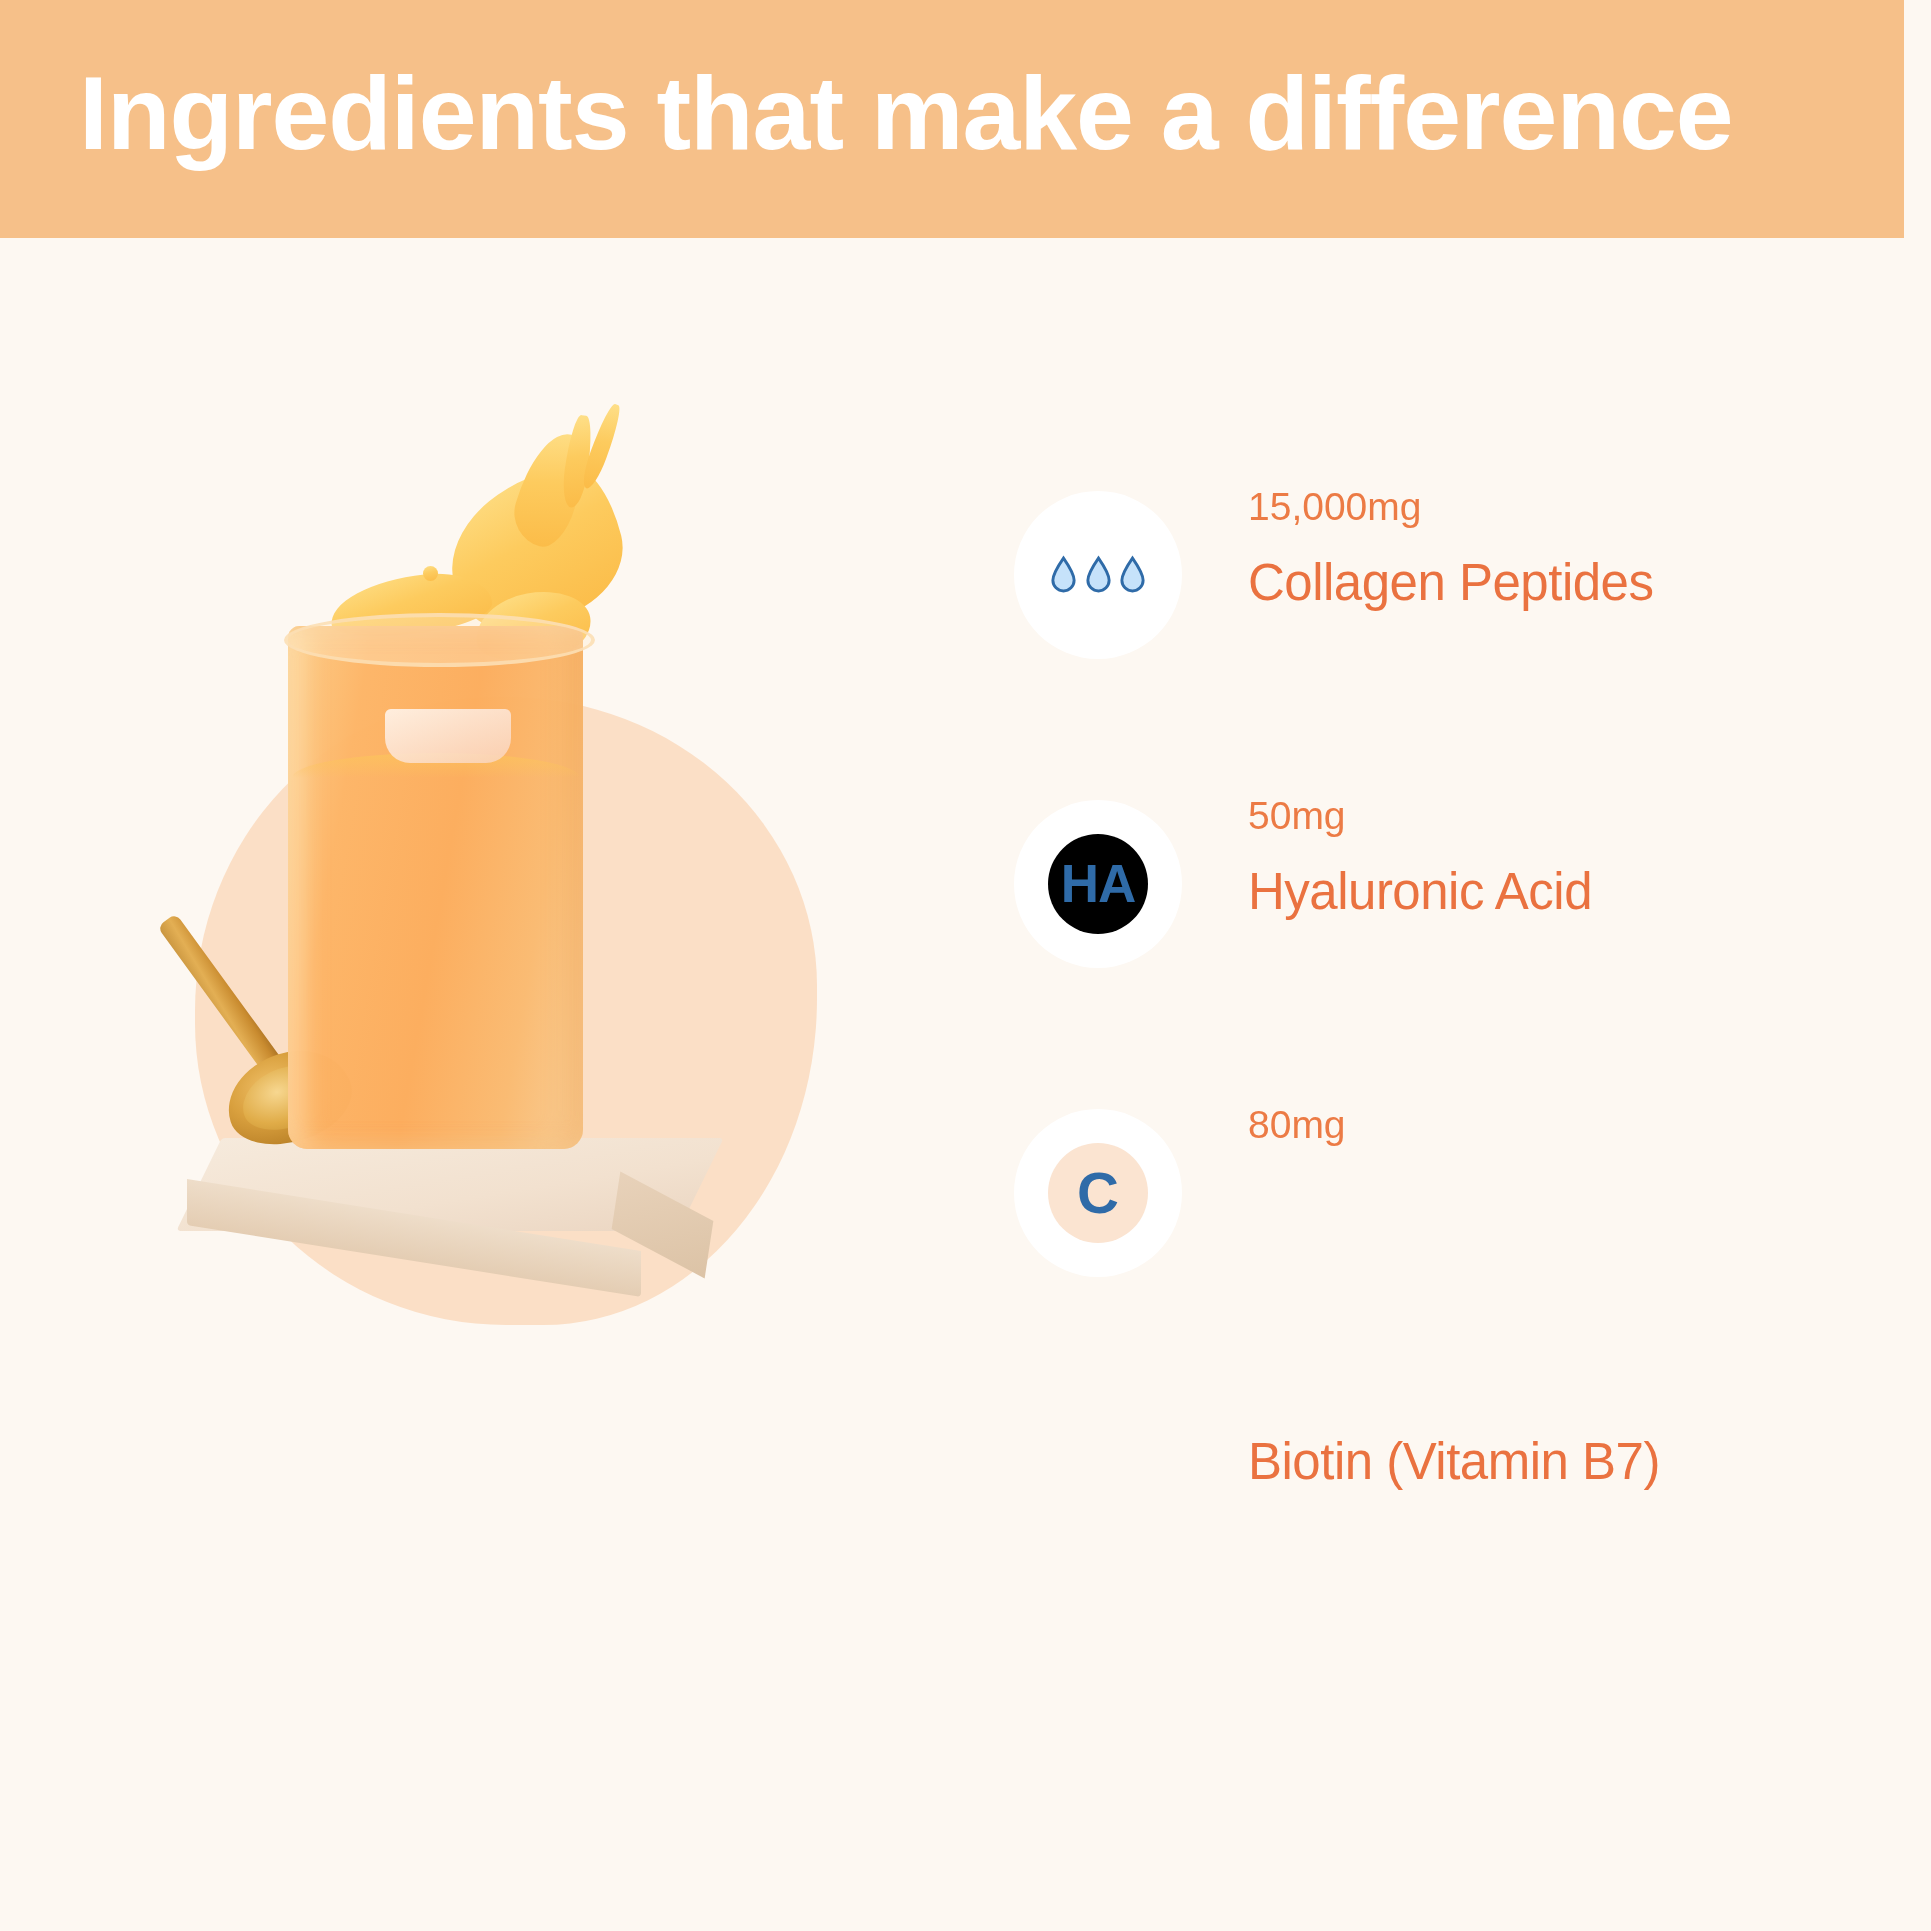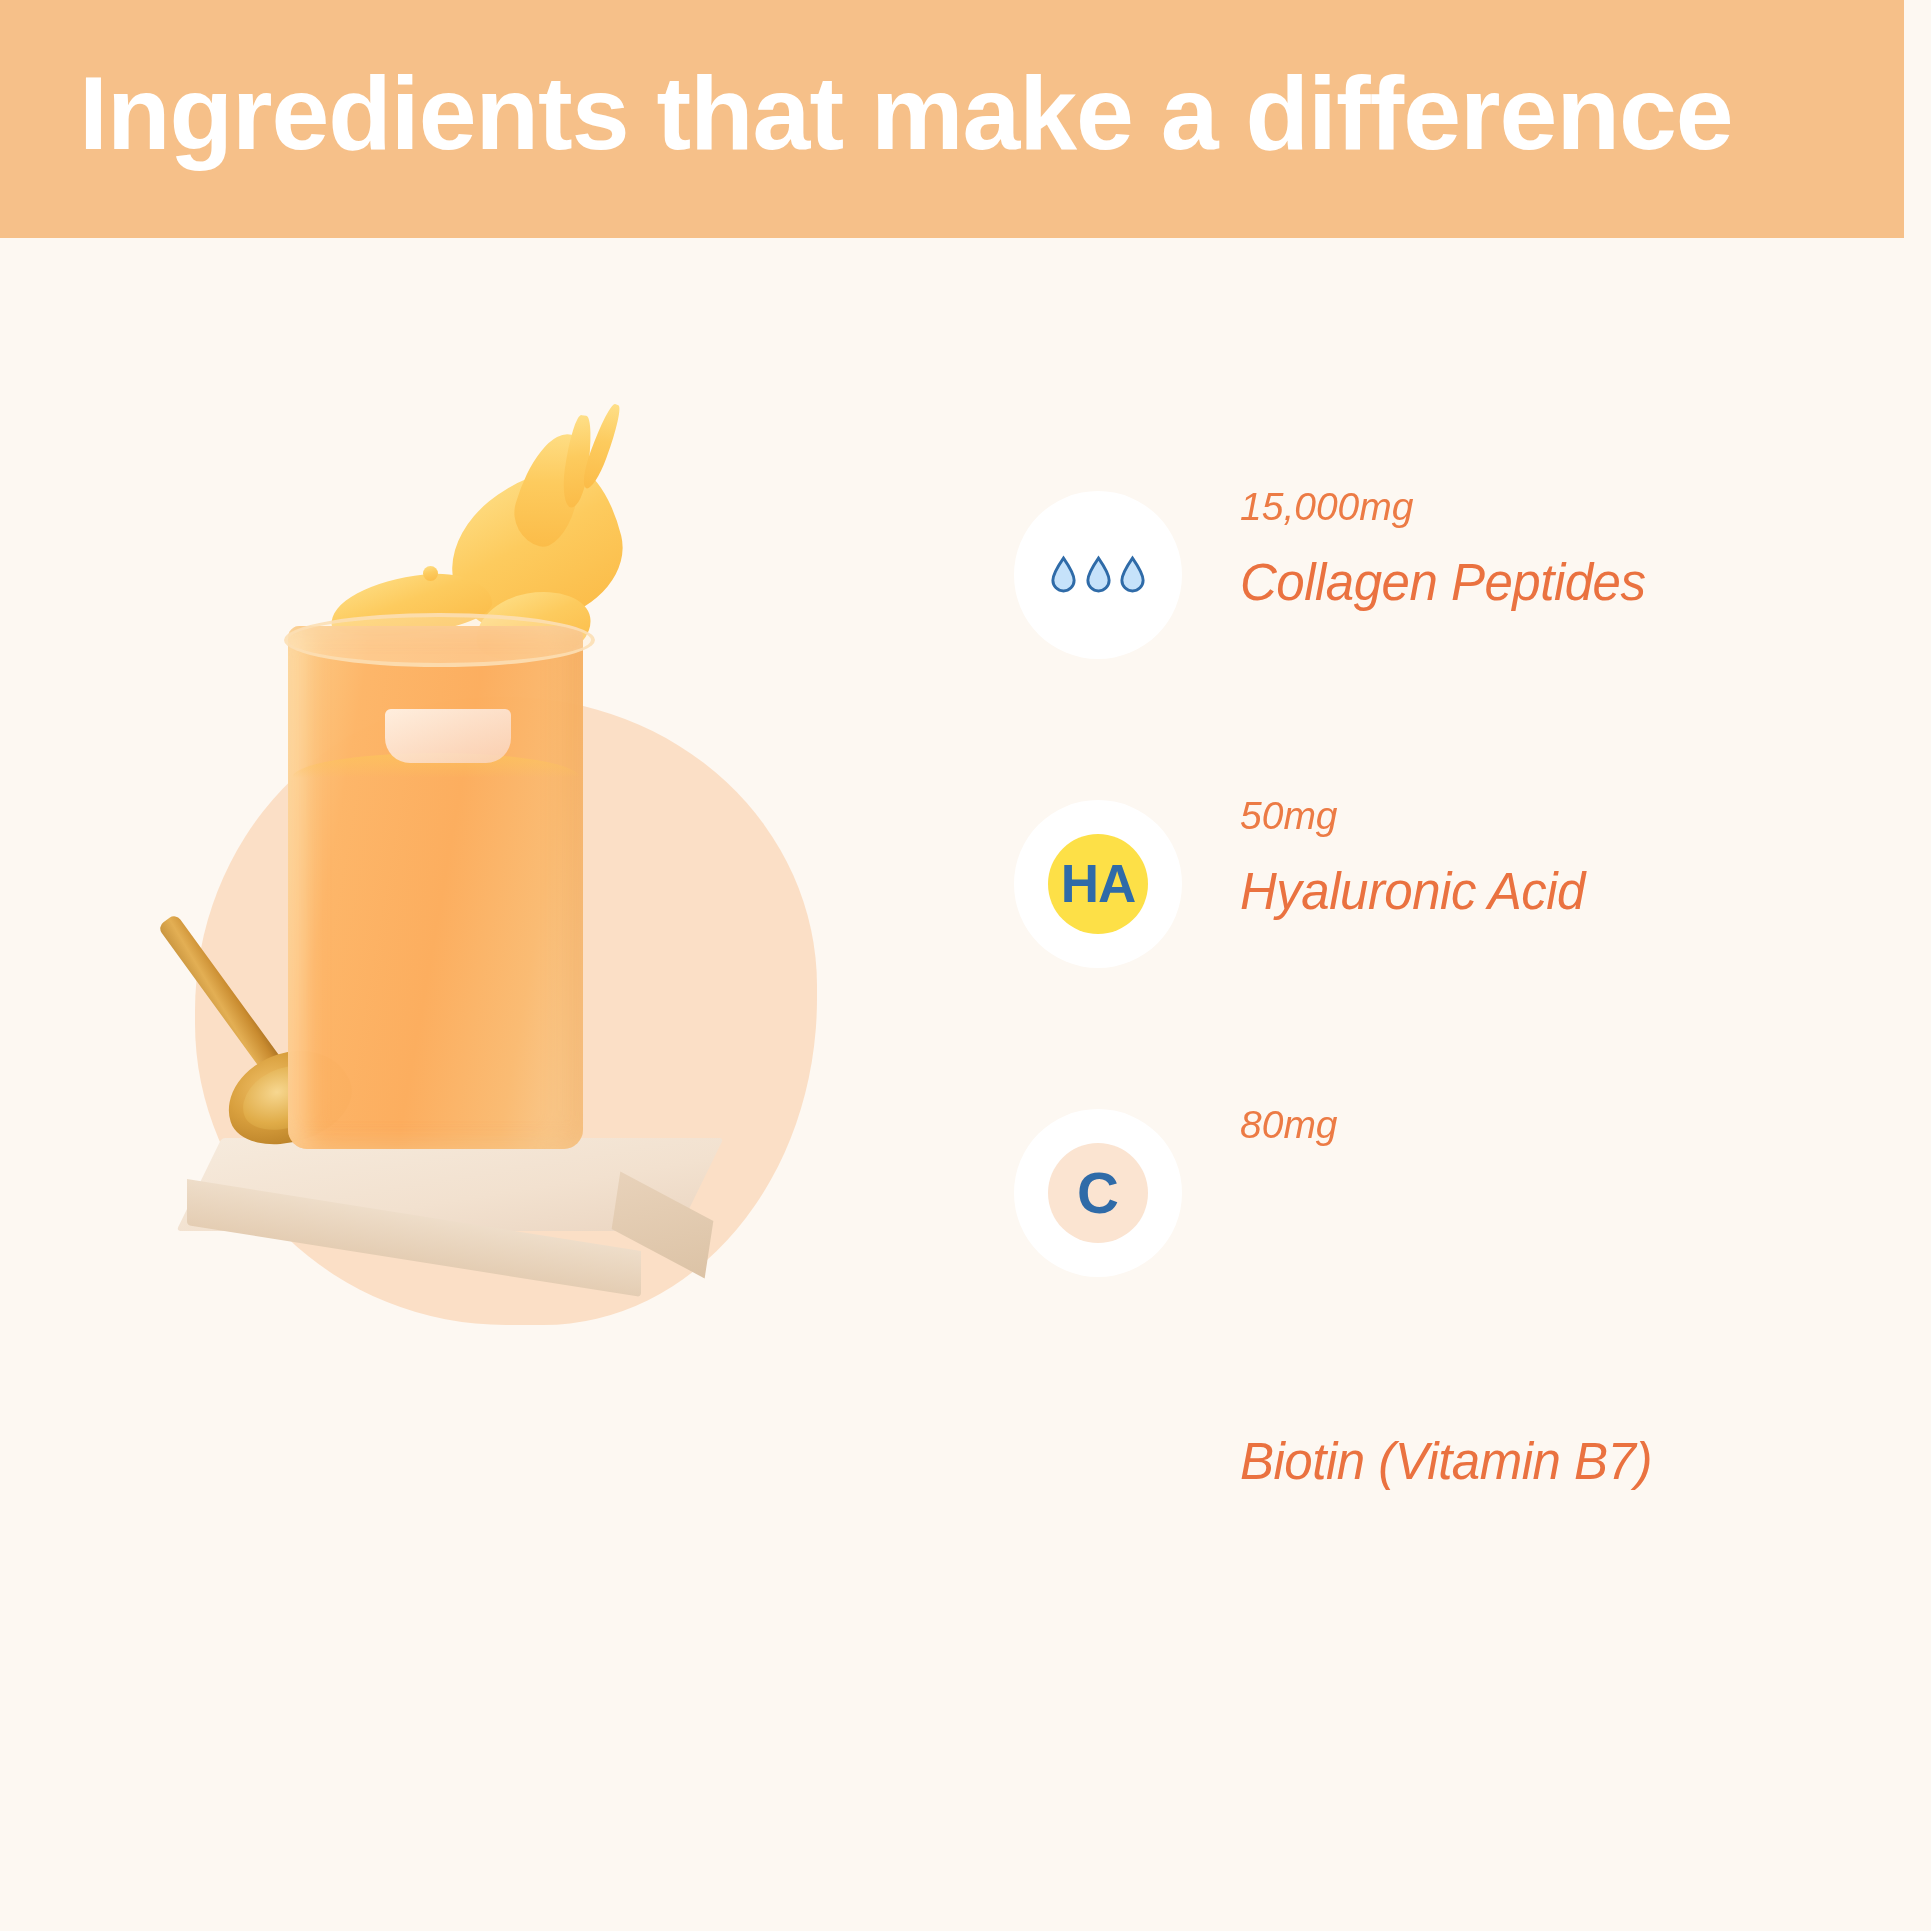--- a/index.html
+++ b/index.html
@@ -252,23 +252,22 @@
     left: 1.9px;
   }
   .droplets {
     display: flex;
     align-items: center;
     gap: 5.8px;
   }
 
   .ingredient-text {
     position: absolute;
-    left: 226px;
+    left: 234px;
     top: 0;
-    font-style: italic;
   }
   .dose {
     font-family: "Liberation Sans", sans-serif;
     font-size: 39px;
     font-weight: 400;
     color: #EC7B45;
     line-height: 48px;
     white-space: nowrap;
   }
   .name {
@@ -342,21 +341,21 @@
         </div>
       </div>
       <div class="ingredient-text">
         <div class="dose">15,000mg</div>
         <div class="name">Collagen Peptides</div>
       </div>
     </div>
 
     <div class="ingredient-row">
       <div class="icon-circle">
-        <div class="icon-inner" style="background:#fde047;">
+        <div class="icon-inner" style="background:#000000;">
           <span class="icon-letter ha">HA</span>
         </div>
       </div>
       <div class="ingredient-text">
         <div class="dose">50mg</div>
         <div class="name">Hyaluronic Acid</div>
       </div>
     </div>
 
     <div class="ingredient-row">

